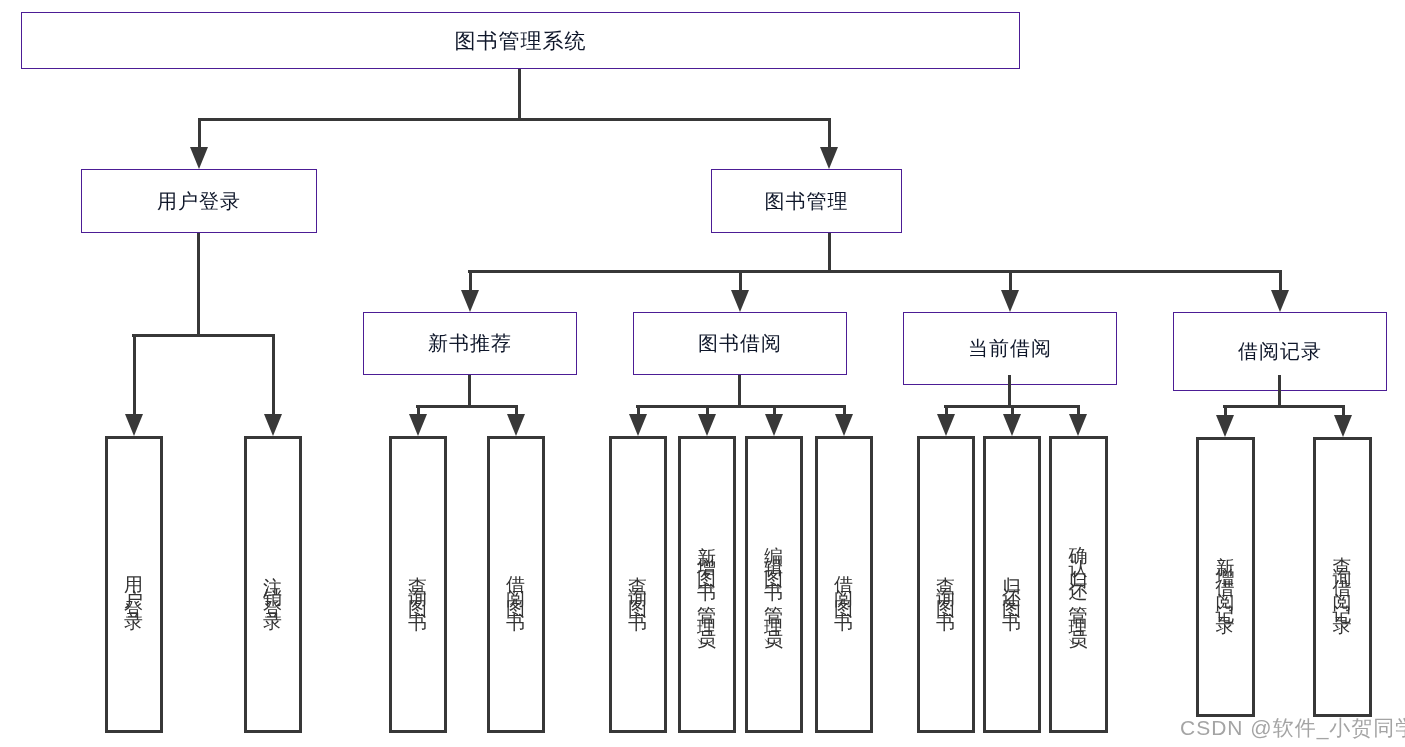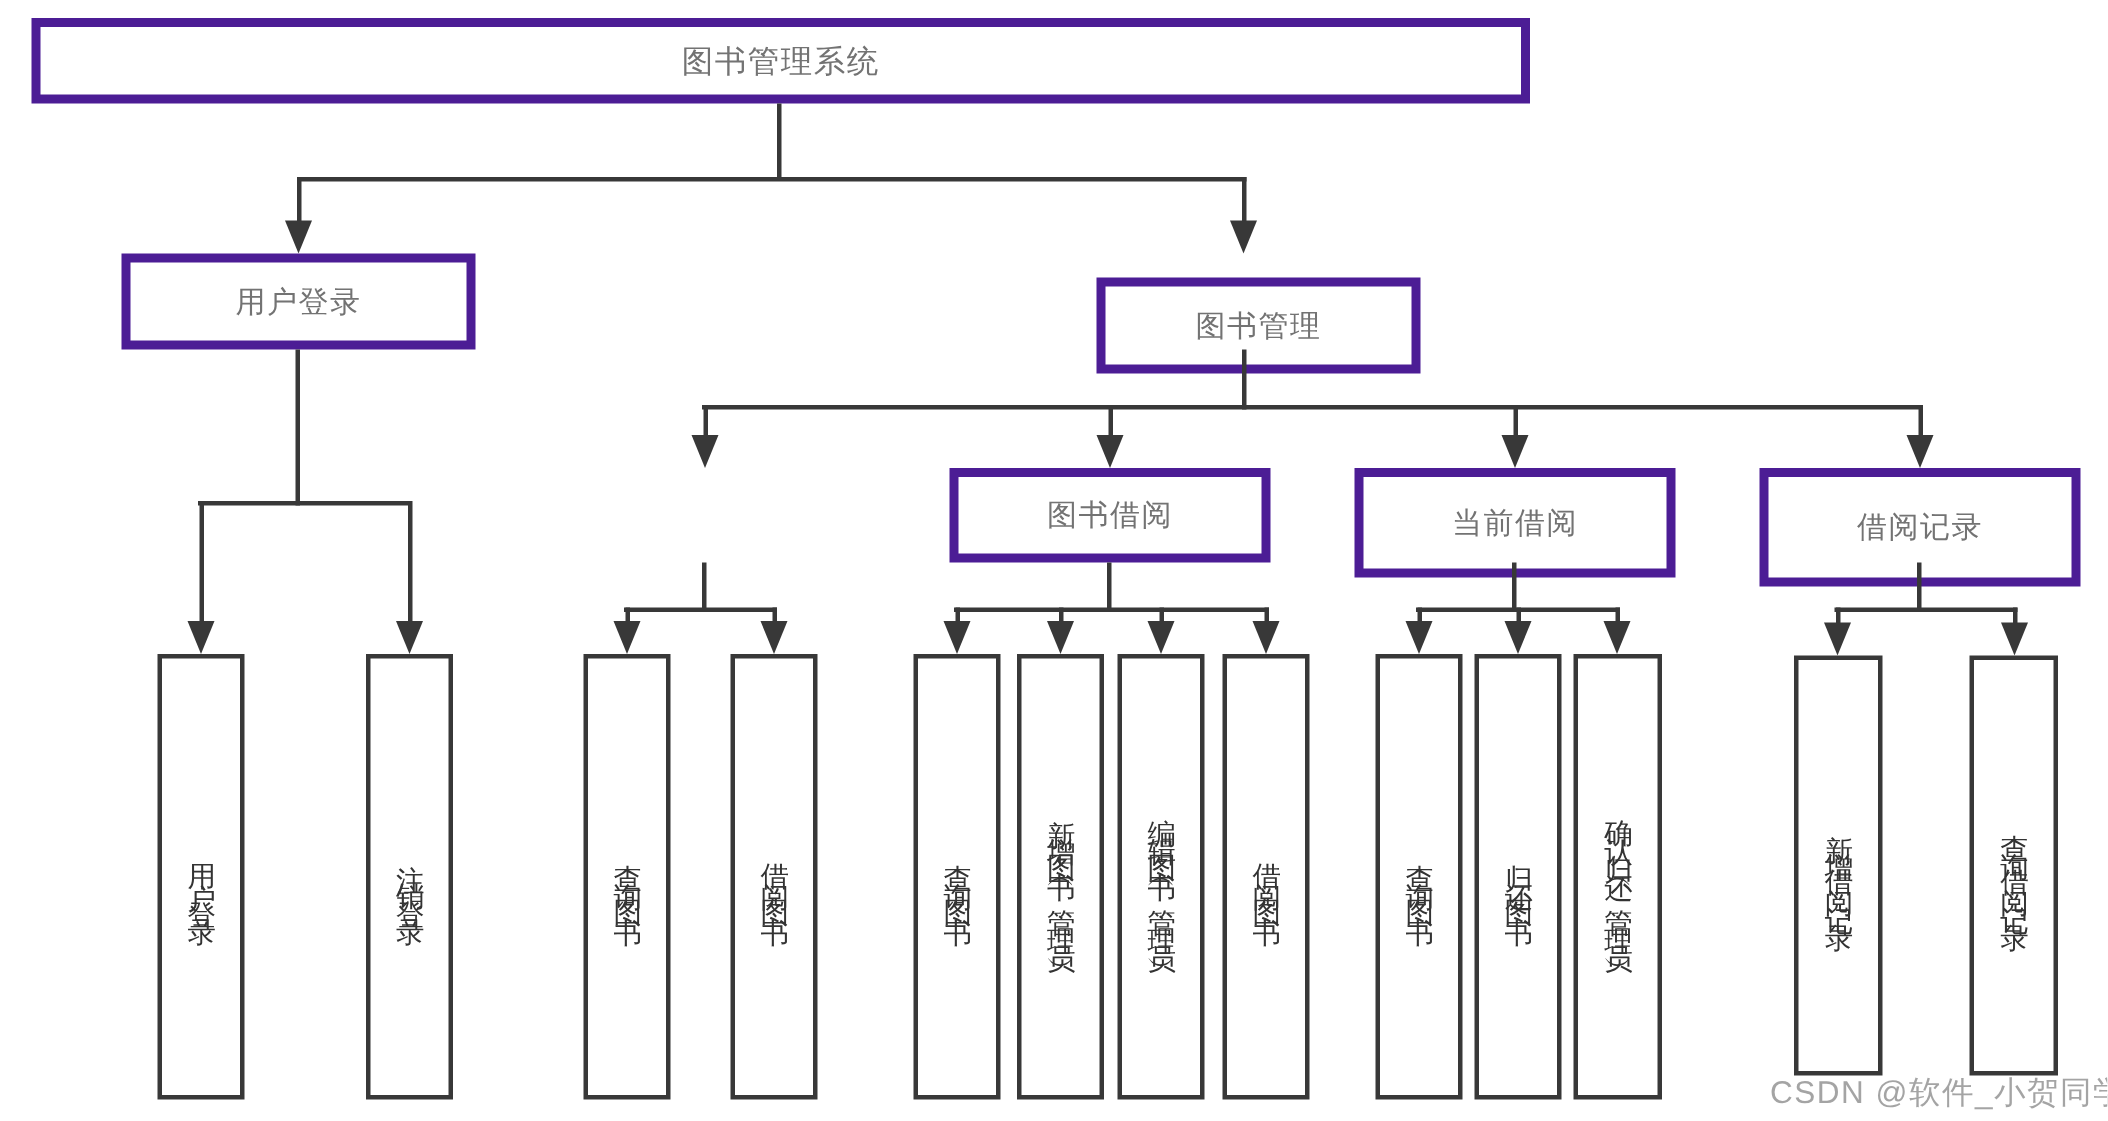--- a/index.html
+++ b/index.html
@@ -7,27 +7,27 @@
     position: relative;
     width: 1405px;
     height: 747px;
     background: #ffffff;
     font-family: "Liberation Sans", sans-serif;
     overflow: hidden;
   }
   .hbox {
     position: absolute;
     box-sizing: border-box;
-    border: 6px solid #4c1d95;
+    border: 1px solid #4c1d95;
     background: #ffffff;
     display: flex;
     align-items: center;
     justify-content: center;
     font-size: 20px;
-    color: #737373;
+    color: #0f172a;
     letter-spacing: 1px;
   }
   .hbox.root { font-size: 21px; }
   .vbox {
     position: absolute;
     box-sizing: border-box;
     border: 3px solid #383838;
     background: #ffffff;
     display: flex;
     align-items: center;
@@ -66,24 +66,27 @@
 
 <div id="canvas">
 
   <div class="hbox root" style="left:21px; top:12px; width:999px; height:57px;">
     <span>图书管理系统</span>
   </div>
 
   <div class="hbox" style="left:81px; top:169px; width:236px; height:64px;">
     <span>用户登录</span>
   </div>
-  <div class="hbox" style="left:731px; top:169px; width:216px; height:64px;margin-top:16px;">
+  <div class="hbox" style="left:711px; top:169px; width:191px; height:64px;">
     <span>图书管理</span>
   </div>
 
+  <div class="hbox" style="left:363px; top:312px; width:214px; height:63px;">
+    <span>新书推荐</span>
+  </div>
   <div class="hbox" style="left:633px; top:312px; width:214px; height:63px;">
     <span>图书借阅</span>
   </div>
   <div class="hbox" style="left:903px; top:312px; width:214px; height:73px;">
     <span>当前借阅</span>
   </div>
   <div class="hbox" style="left:1173px; top:312px; width:214px; height:79px;">
     <span>借阅记录</span>
   </div>
 

